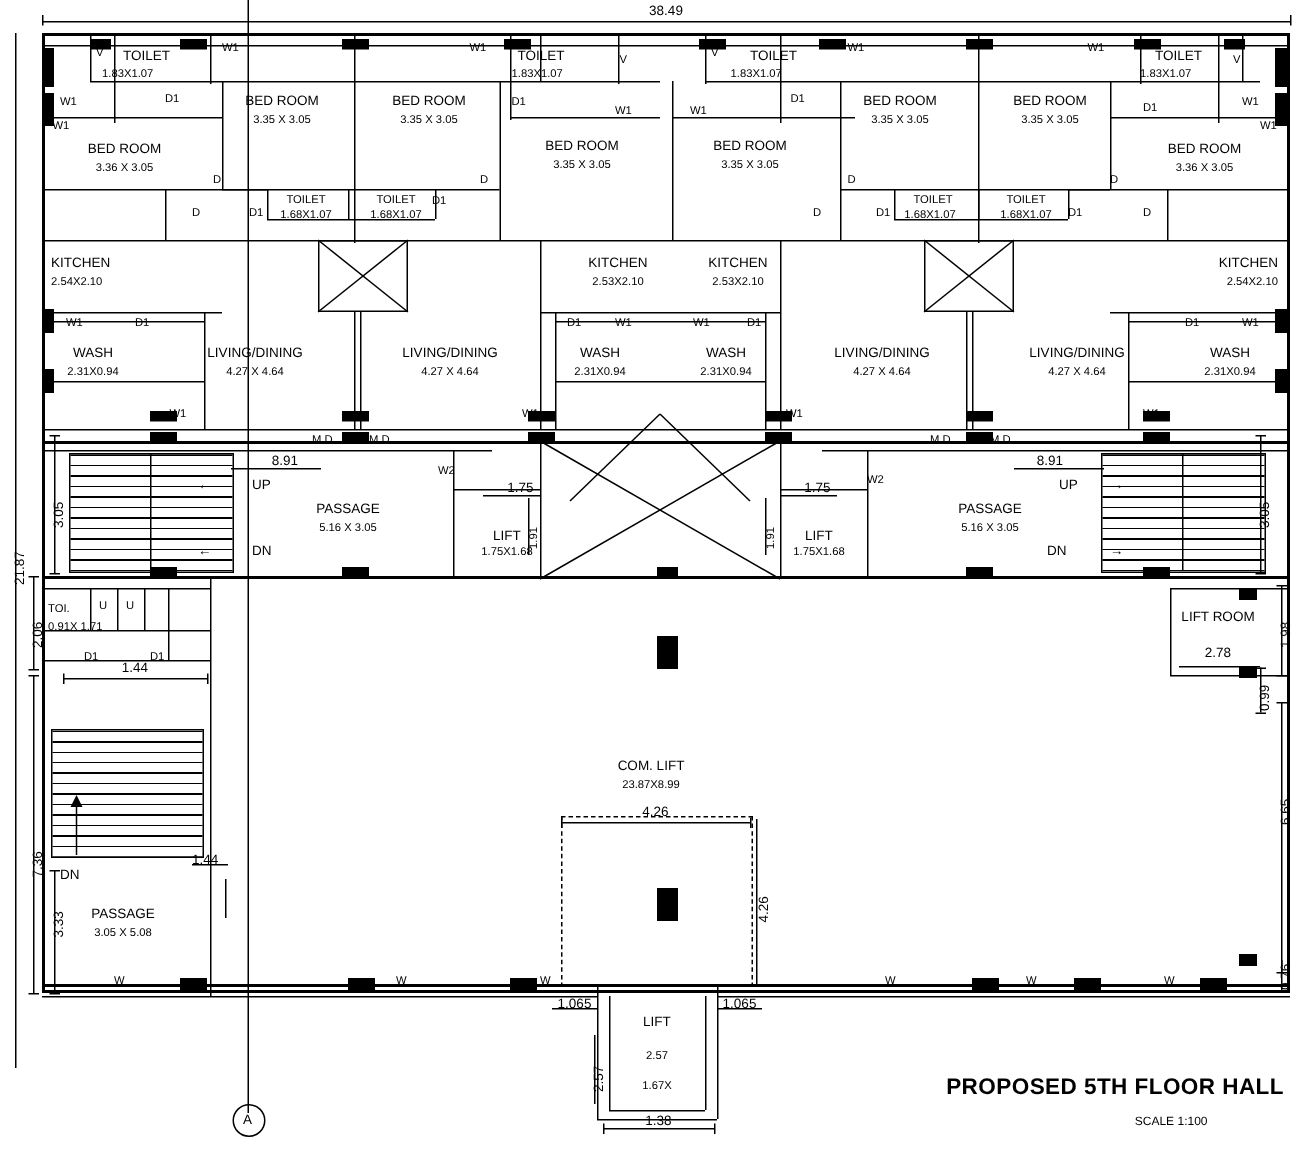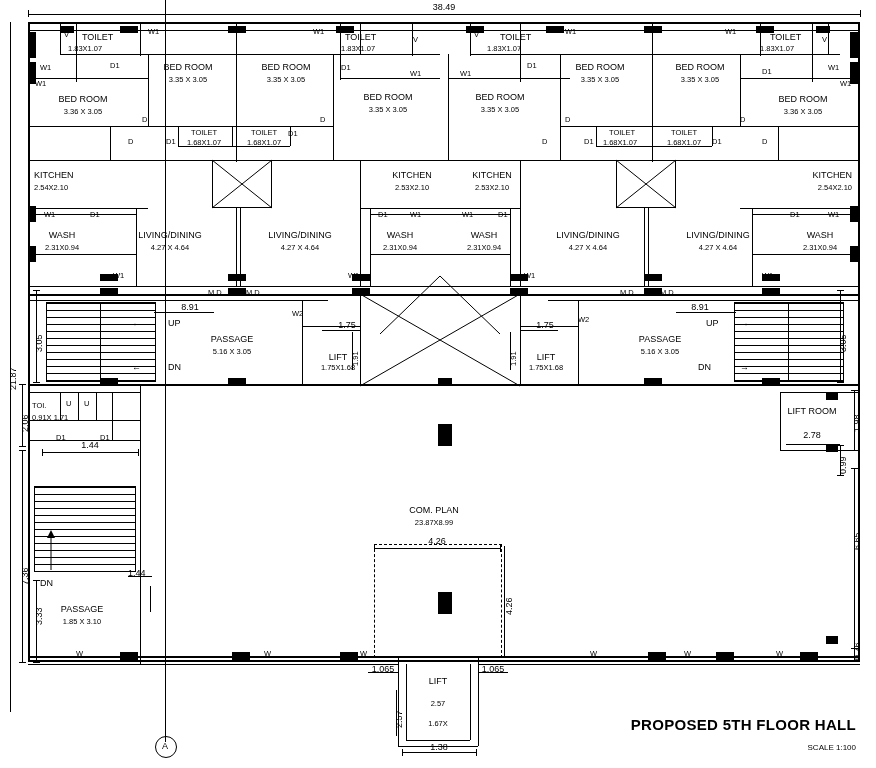--- a/index.html
+++ b/index.html
@@ -408,42 +408,42 @@
   <div class="txt c" style="left:90px;top:440px;">1.44</div>
 
   <div class="hatch" style="left:34px;top:486px;width:100px;height:84px;border:1px solid #000;"></div>
   <svg width="14" height="40" style="left:44px;top:530px;">
     <line x1="7" y1="40" x2="7" y2="2" stroke="#000"></line>
     <polygon points="7,0 3,8 11,8" fill="#000"></polygon>
   </svg>
   <div class="txt" style="left:40px;top:578px;">DN</div>
 
   <div class="txt c" style="left:82px;top:604px;">PASSAGE</div>
-  <div class="txt c tiny" style="left:82px;top:618px;">1.85 X 3.10</div>
+  <div class="txt c tiny" style="left:82px;top:618px;">3.05 X 5.08</div>
 
   <div class="dim" style="left:128px;top:576px;width:24px;"></div>
   <div class="txt" style="left:128px;top:568px;">1.44</div>
   <div class="dimv" style="left:150px;top:586px;height:26px;"></div>
   <div class="txt rot tiny" style="left:150px;top:614px;transform:rotate(-90deg);transform-origin:left top;"></div>
 
   <div class="ln v" style="left:165px;top:0px;height:742px;"></div>
   <div class="circ" style="left:155px;top:736px;width:20px;height:20px;"></div>
   <div class="txt c" style="left:165px;top:741px;">A</div>
 
   <div class="ln h" style="left:780px;top:392px;width:80px;"></div>
   <div class="ln v" style="left:780px;top:392px;height:58px;"></div>
   <div class="ln h" style="left:780px;top:450px;width:80px;"></div>
   <div class="txt c" style="left:812px;top:406px;">LIFT ROOM</div>
   <div class="txt c" style="left:812px;top:430px;">2.78</div>
   <div class="dim" style="left:786px;top:444px;width:54px;"></div>
   <div class="col" style="left:826px;top:392px;width:12px;height:8px;"></div>
   <div class="col" style="left:826px;top:444px;width:12px;height:8px;"></div>
   <div class="col" style="left:826px;top:636px;width:12px;height:8px;"></div>
 
-  <div class="txt c" style="left:434px;top:505px;">COM. PLAN</div>
+  <div class="txt c" style="left:434px;top:505px;">COM. LIFT</div>
   <div class="txt c tiny" style="left:434px;top:519px;">23.87X8.99</div>
 
   <div class="dashbox" style="left:374px;top:544px;width:126px;height:112px;"></div>
   <div class="dim" style="left:374px;top:548px;width:126px;"></div>
   <div class="tickv" style="left:374px;top:545px;"></div>
   <div class="tickv" style="left:500px;top:545px;"></div>
   <div class="txt c" style="left:437px;top:536px;">4.26</div>
   <div class="dimv" style="left:504px;top:546px;height:110px;"></div>
   <div class="txt rot" style="left:504px;top:615px;transform:rotate(-90deg);transform-origin:left top;">4.26</div>
 
@@ -484,15 +484,15 @@
   <div class="dim" style="left:478px;top:672px;width:30px;"></div>
   <div class="txt c" style="left:493px;top:664px;">1.065</div>
   <div class="dimv" style="left:396px;top:690px;height:46px;"></div>
   <div class="txt rot" style="left:394px;top:728px;transform:rotate(-90deg);transform-origin:left top;">2.57</div>
   <div class="dim" style="left:402px;top:752px;width:74px;"></div>
   <div class="tickv" style="left:402px;top:749px;"></div>
   <div class="tickv" style="left:476px;top:749px;"></div>
   <div class="txt c" style="left:439px;top:742px;">1.38</div>
 
   <div class="txt r big" style="left:856px;top:720px;">PROPOSED 5TH FLOOR HALL</div>
-  <div class="txt r sm" style="left:856px;top:743px;">SCALE 1:100</div>
+  <div class="txt r sm" style="left:805px;top:743px;">SCALE 1:100</div>
 
 </div>
 
 </body></html>

